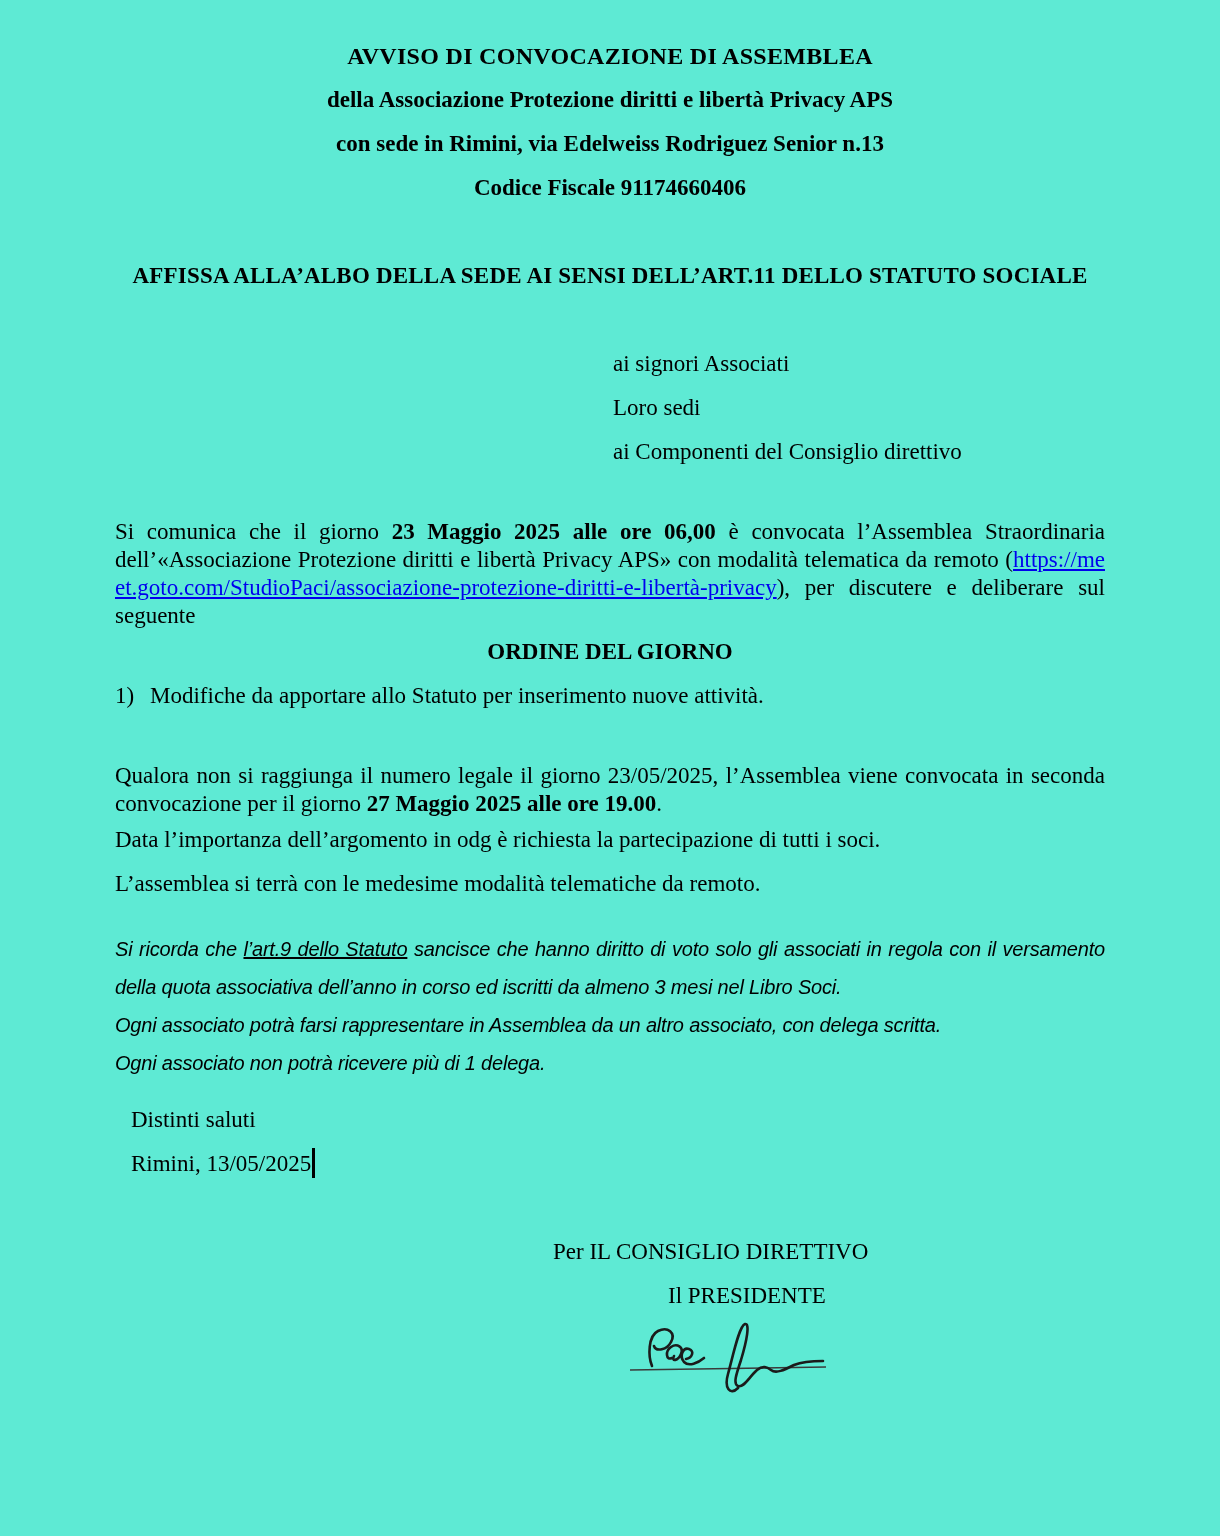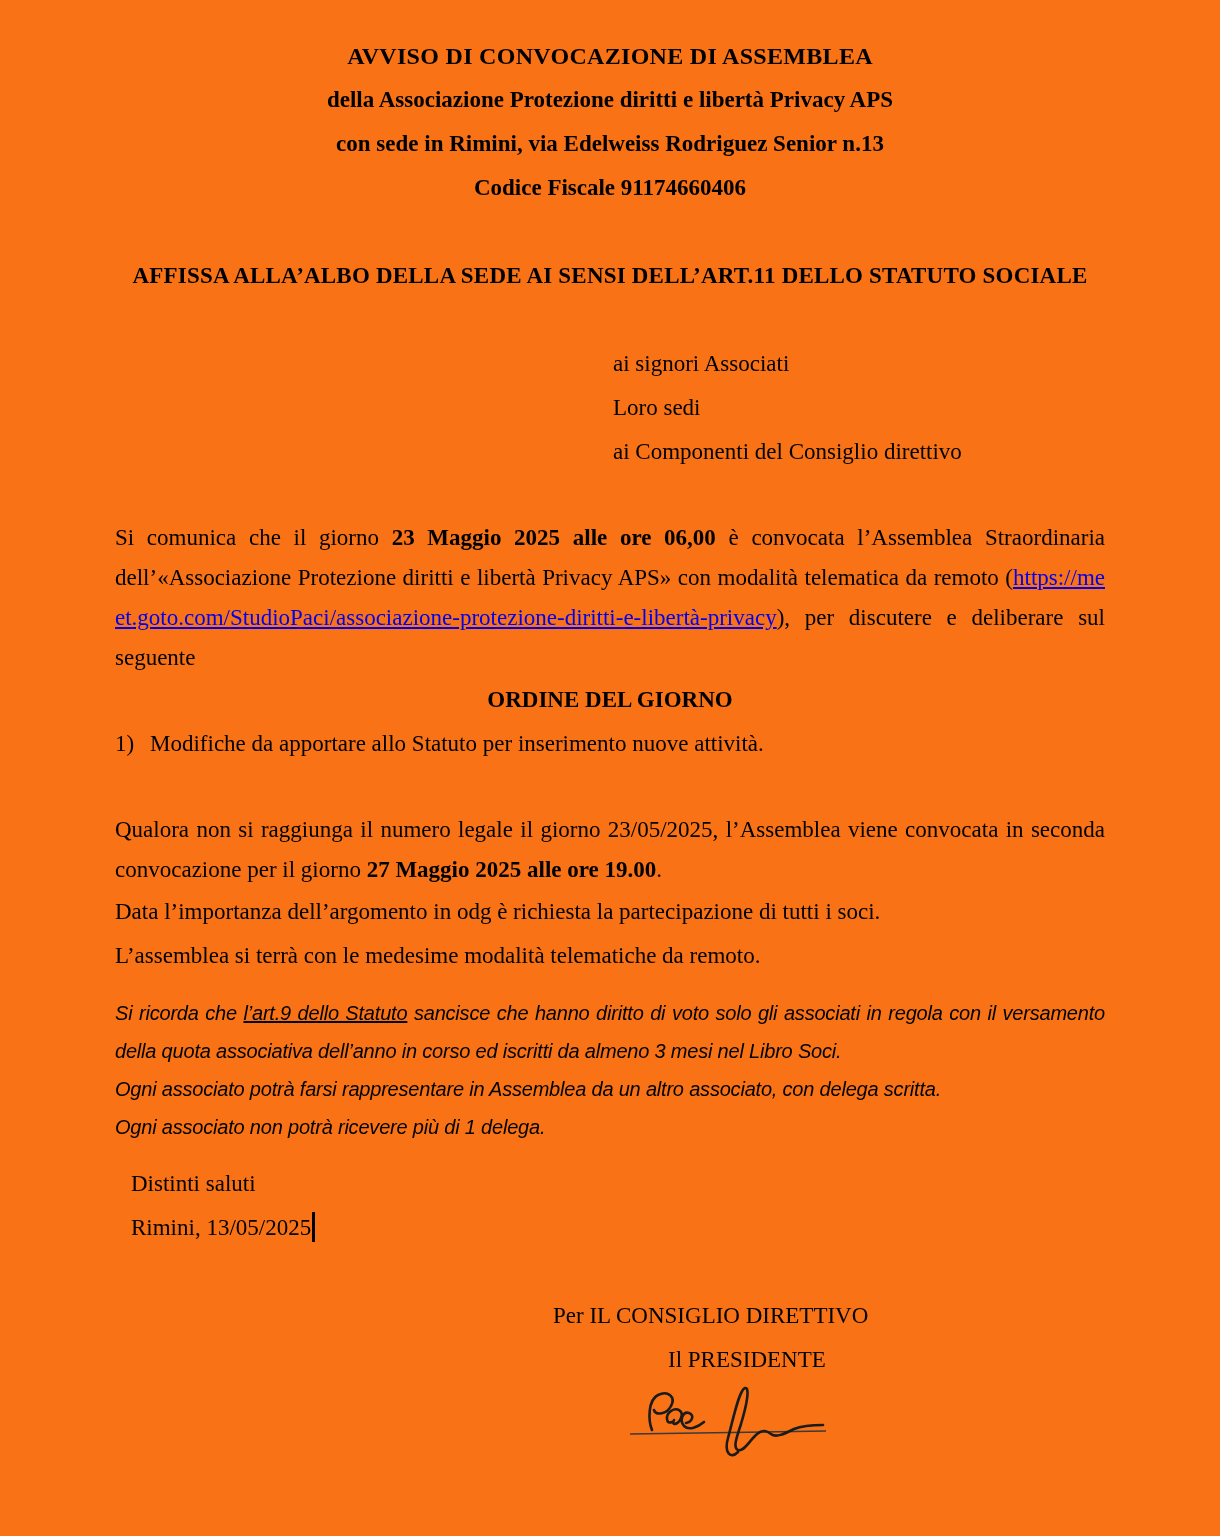--- a/index.html
+++ b/index.html
@@ -2,55 +2,55 @@
 <html lang="it"><head>
 <meta charset="utf-8">
 <style>
   html, body { margin: 0; padding: 0; background: #ffffff; }
   .page {
     position: relative;
     width: 1220px;
     height: 1536px;
     box-sizing: border-box;
     padding: 34px 115px 0 115px;
-    background: #f97316;
+    background: #5eead4;
     font-family: "Liberation Serif", "DejaVu Serif", serif;
     font-size: 23px;
     color: #000000;
     overflow: hidden;
   }
   .line   { line-height: 44px; }
   .center { text-align: center; font-weight: bold; }
   .gap    { height: 44px; }
 
   .doc-title {
     font-weight: bold;
     font-size: 24px;
     white-space: nowrap;
     letter-spacing: 0.3px;
   }
   .affissa { white-space: nowrap; font-size: 23px; letter-spacing: 0.2px; }
 
   .recipients { margin-left: 498px; }
 
-  .para { text-align: justify; line-height: 40px; }
+  .para { text-align: justify; line-height: 28px; }
   .para .b { font-weight: bold; }
 
   a.doc-link {
     color: #0000EE;
     text-decoration: underline;
     cursor: pointer;
     word-break: break-all;
   }
 
   .odg-item { display: flex; line-height: 44px; }
   .odg-num  { flex: none; width: 35px; }
 
   .note {
-    margin-top: 16px;
+    margin-top: 24px;
     font-family: "Liberation Sans", "DejaVu Sans", sans-serif;
     font-style: italic;
     font-size: 20px;
     line-height: 38px;
     text-align: justify;
     letter-spacing: -0.2px;
   }
   .note .u { text-decoration: underline; }
 
   .closing { margin-top: 16px; margin-left: 16px; }

